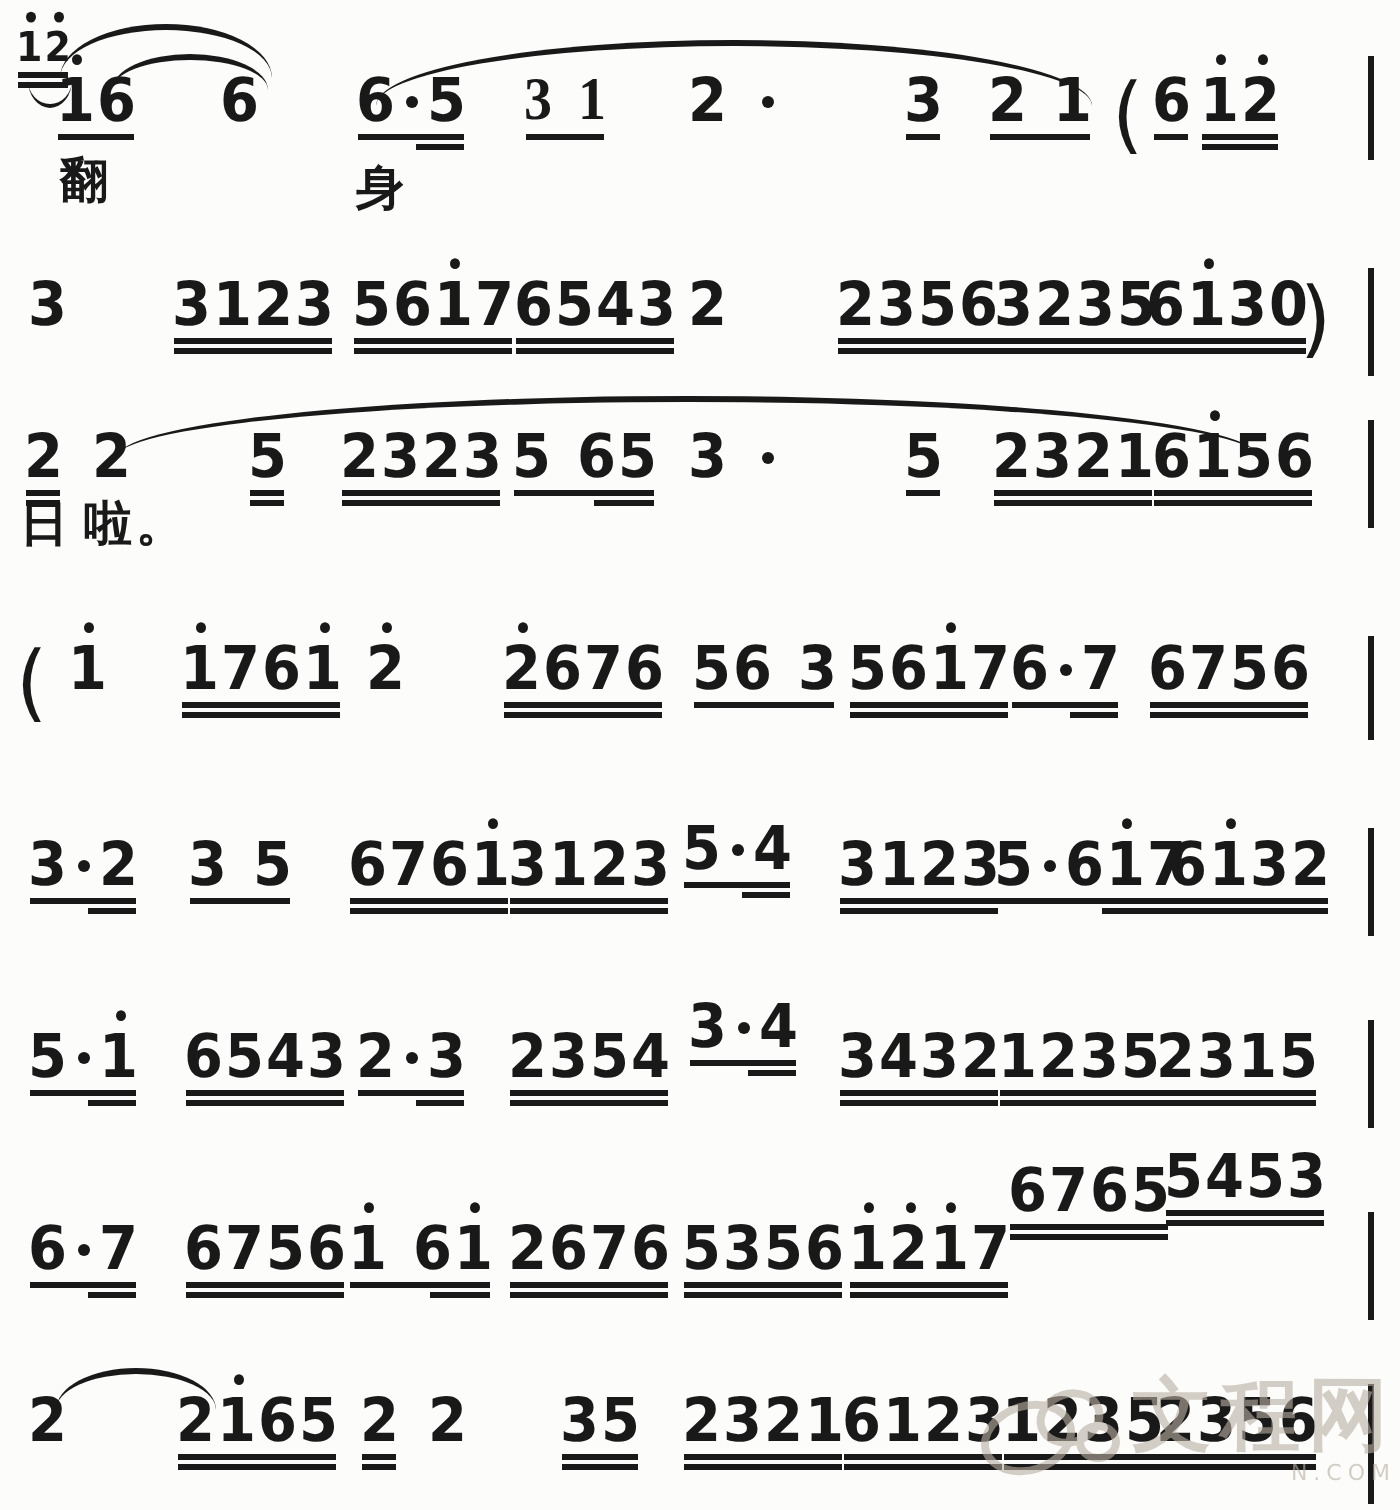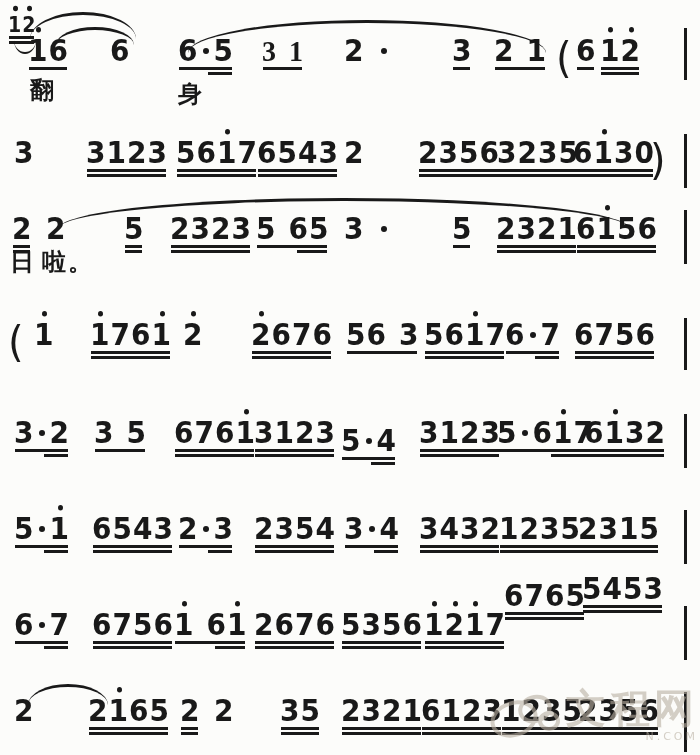--- a/index.html
+++ b/index.html
@@ -105,30 +105,30 @@
       <div class="group" style="left: 251px; top: 322px;"><span class="ch">2<span class="odot"></span></span><span class="ch">6</span><span class="ch">7</span><span class="ch">6</span><div class="ul l1"></div><div class="ul l2"></div></div>
       <div class="group" style="left: 346px; top: 322px;"><span class="ch">5</span><span class="ch">6</span><span class="sp"></span><span class="ch">3</span><div class="ul l1"></div></div>
       <div class="group" style="left: 424px; top: 322px;"><span class="ch">5</span><span class="ch">6</span><span class="ch">1<span class="odot"></span></span><span class="ch">7</span><div class="ul l1"></div><div class="ul l2"></div></div>
       <div class="group" style="left: 505px; top: 322px;"><span class="ch">6</span><span class="mdot"><span class="db"></span></span><span class="ch">7</span><div class="ul l1"></div><div class="ul short"></div></div>
       <div class="group" style="left: 574px; top: 322px;"><span class="ch">6</span><span class="ch">7</span><span class="ch">5</span><span class="ch">6</span><div class="ul l1"></div><div class="ul l2"></div></div>
       <div class="bar" style="left: 684px; top: 318px; height: 52px;"></div>
       <div class="group" style="left: 14px; top: 420px;"><span class="ch">3</span><span class="mdot"><span class="db"></span></span><span class="ch">2</span><div class="ul l1"></div><div class="ul short"></div></div>
       <div class="group" style="left: 94px; top: 420px;"><span class="ch">3</span><span class="sp"></span><span class="ch">5</span><div class="ul l1"></div></div>
       <div class="group" style="left: 174px; top: 420px;"><span class="ch">6</span><span class="ch">7</span><span class="ch">6</span><span class="ch">1<span class="odot"></span></span><div class="ul l1"></div><div class="ul l2"></div></div>
       <div class="group" style="left: 254px; top: 420px;"><span class="ch">3</span><span class="ch">1</span><span class="ch">2</span><span class="ch">3</span><div class="ul l1"></div><div class="ul l2"></div></div>
-      <div class="group" style="left: 341px; top: 428px;"><span class="ch">5</span><span class="mdot"><span class="db"></span></span><span class="ch">4</span><div class="ul l1"></div><div class="ul short"></div></div>
+      <div class="group" style="left: 341px; top: 412px;"><span class="ch">5</span><span class="mdot"><span class="db"></span></span><span class="ch">4</span><div class="ul l1"></div><div class="ul short"></div></div>
       <div class="group" style="left: 419px; top: 420px;"><span class="ch">3</span><span class="ch">1</span><span class="ch">2</span><span class="ch">3</span><div class="ul l1"></div><div class="ul l2"></div></div>
       <div class="group" style="left: 497px; top: 420px;"><span class="ch">5</span><span class="mdot"><span class="db"></span></span><span class="ch">6</span><span class="ch">1<span class="odot"></span></span><span class="ch">7</span><div class="ul l1"></div><div class="ul short"></div></div>
       <div class="group" style="left: 584px; top: 420px;"><span class="ch">6</span><span class="ch">1<span class="odot"></span></span><span class="ch">3</span><span class="ch">2</span><div class="ul l1"></div><div class="ul l2"></div></div>
       <div class="bar" style="left: 684px; top: 414px; height: 54px;"></div>
       <div class="group" style="left: 14px; top: 516px; text-align: right;"><span class="ch">5</span><span class="mdot"><span class="db"></span></span><span class="ch">1<span class="odot"></span></span><div class="ul l1"></div><div class="ul short"></div></div>
       <div class="group" style="left: 92px; top: 516px;"><span class="ch">6</span><span class="ch">5</span><span class="ch">4</span><span class="ch">3</span><div class="ul l1"></div><div class="ul l2"></div></div>
       <div class="group" style="left: 178px; top: 516px;"><span class="ch">2</span><span class="mdot"><span class="db"></span></span><span class="ch">3</span><div class="ul l1"></div><div class="ul short"></div></div>
       <div class="group" style="left: 254px; top: 516px;"><span class="ch">2</span><span class="ch">3</span><span class="ch">5</span><span class="ch">4</span><div class="ul l1"></div><div class="ul l2"></div></div>
-      <div class="group" style="left: 344px; top: 516px;"><span class="ch">3</span><span class="mdot"><span class="db"></span></span><span class="ch">4</span><div class="ul l1"></div><div class="ul short"></div></div>
+      <div class="group" style="left: 344px; top: 501px;"><span class="ch">3</span><span class="mdot"><span class="db"></span></span><span class="ch">4</span><div class="ul l1"></div><div class="ul short"></div></div>
       <div class="group" style="left: 419px; top: 516px;"><span class="ch">3</span><span class="ch">4</span><span class="ch">3</span><span class="ch">2</span><div class="ul l1"></div><div class="ul l2"></div></div>
       <div class="group" style="left: 499px; top: 516px;"><span class="ch">1</span><span class="ch">2</span><span class="ch">3</span><span class="ch">5</span><div class="ul l1"></div><div class="ul l2"></div></div>
       <div class="group" style="left: 578px; top: 516px;"><span class="ch">2</span><span class="ch">3</span><span class="ch">1</span><span class="ch">5</span><div class="ul l1"></div><div class="ul l2"></div></div>
       <div class="bar" style="left: 684px; top: 510px; height: 54px;"></div>
       <div class="group" style="left: 14px; top: 612px;"><span class="ch">6</span><span class="mdot"><span class="db"></span></span><span class="ch">7</span><div class="ul l1"></div><div class="ul short"></div></div>
       <div class="group" style="left: 92px; top: 612px;"><span class="ch">6</span><span class="ch">7</span><span class="ch">5</span><span class="ch">6</span><div class="ul l1"></div><div class="ul l2"></div></div>
       <div class="group" style="left: 174px; top: 612px;"><span class="ch">1<span class="odot"></span></span><span class="sp"></span><span class="ch">6</span><span class="ch">1<span class="odot"></span></span><div class="ul l1"></div><div class="ul short"></div></div>
       <div class="group" style="left: 254px; top: 612px;"><span class="ch">2</span><span class="ch">6</span><span class="ch">7</span><span class="ch">6</span><div class="ul l1"></div><div class="ul l2"></div></div>
       <div class="group" style="left: 341px; top: 612px;"><span class="ch">5</span><span class="ch">3</span><span class="ch">5</span><span class="ch">6</span><div class="ul l1"></div><div class="ul l2"></div></div>
       <div class="group" style="left: 424px; top: 612px;"><span class="ch">1<span class="odot"></span></span><span class="ch">2<span class="odot"></span></span><span class="ch">1<span class="odot"></span></span><span class="ch">7</span><div class="ul l1"></div><div class="ul l2"></div></div>

